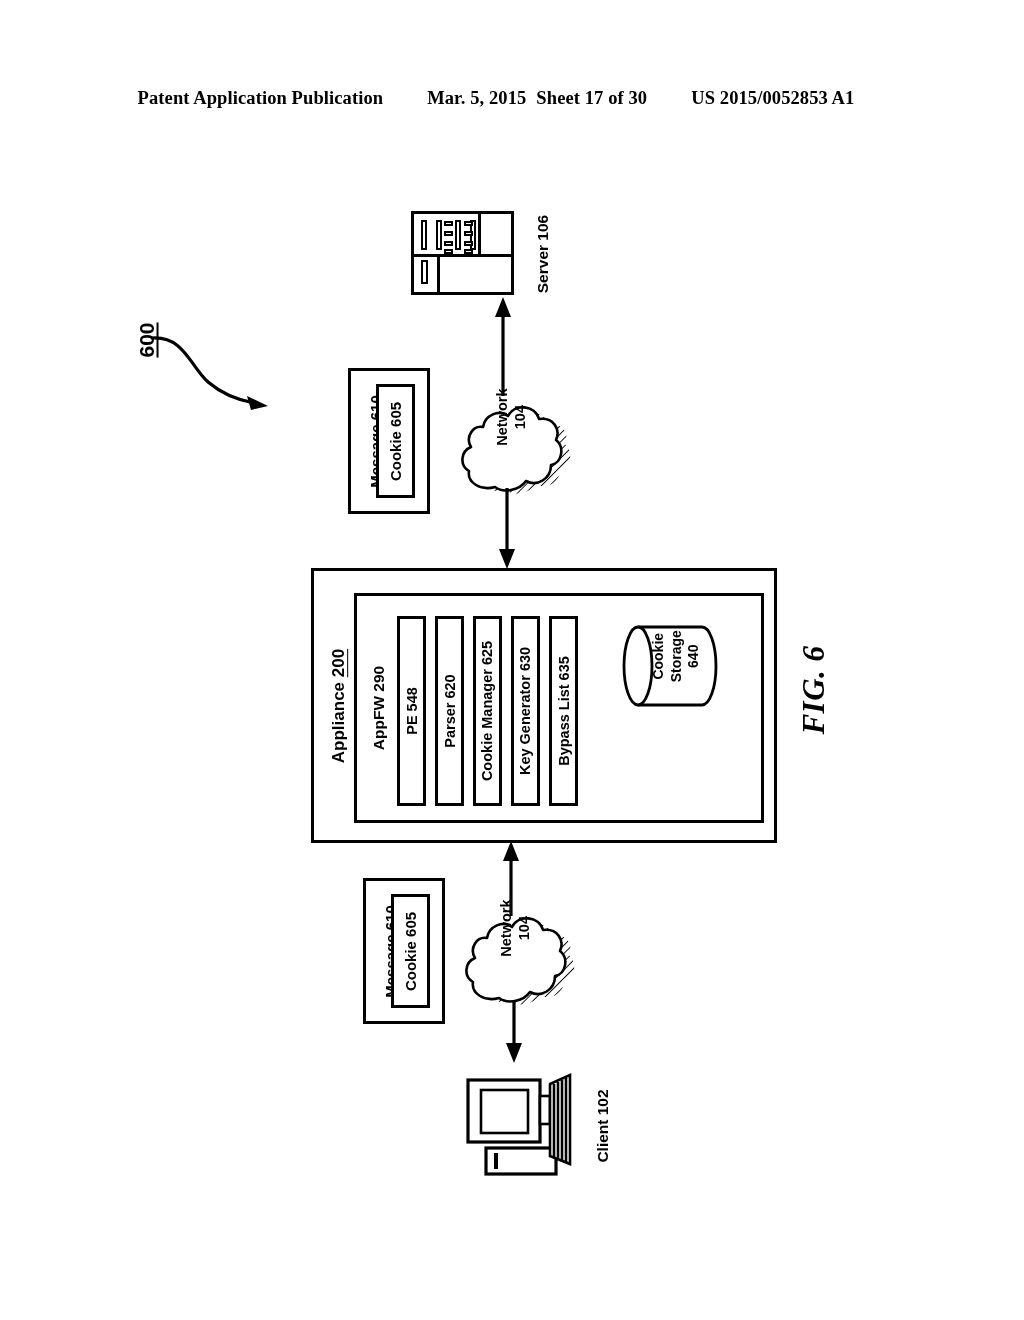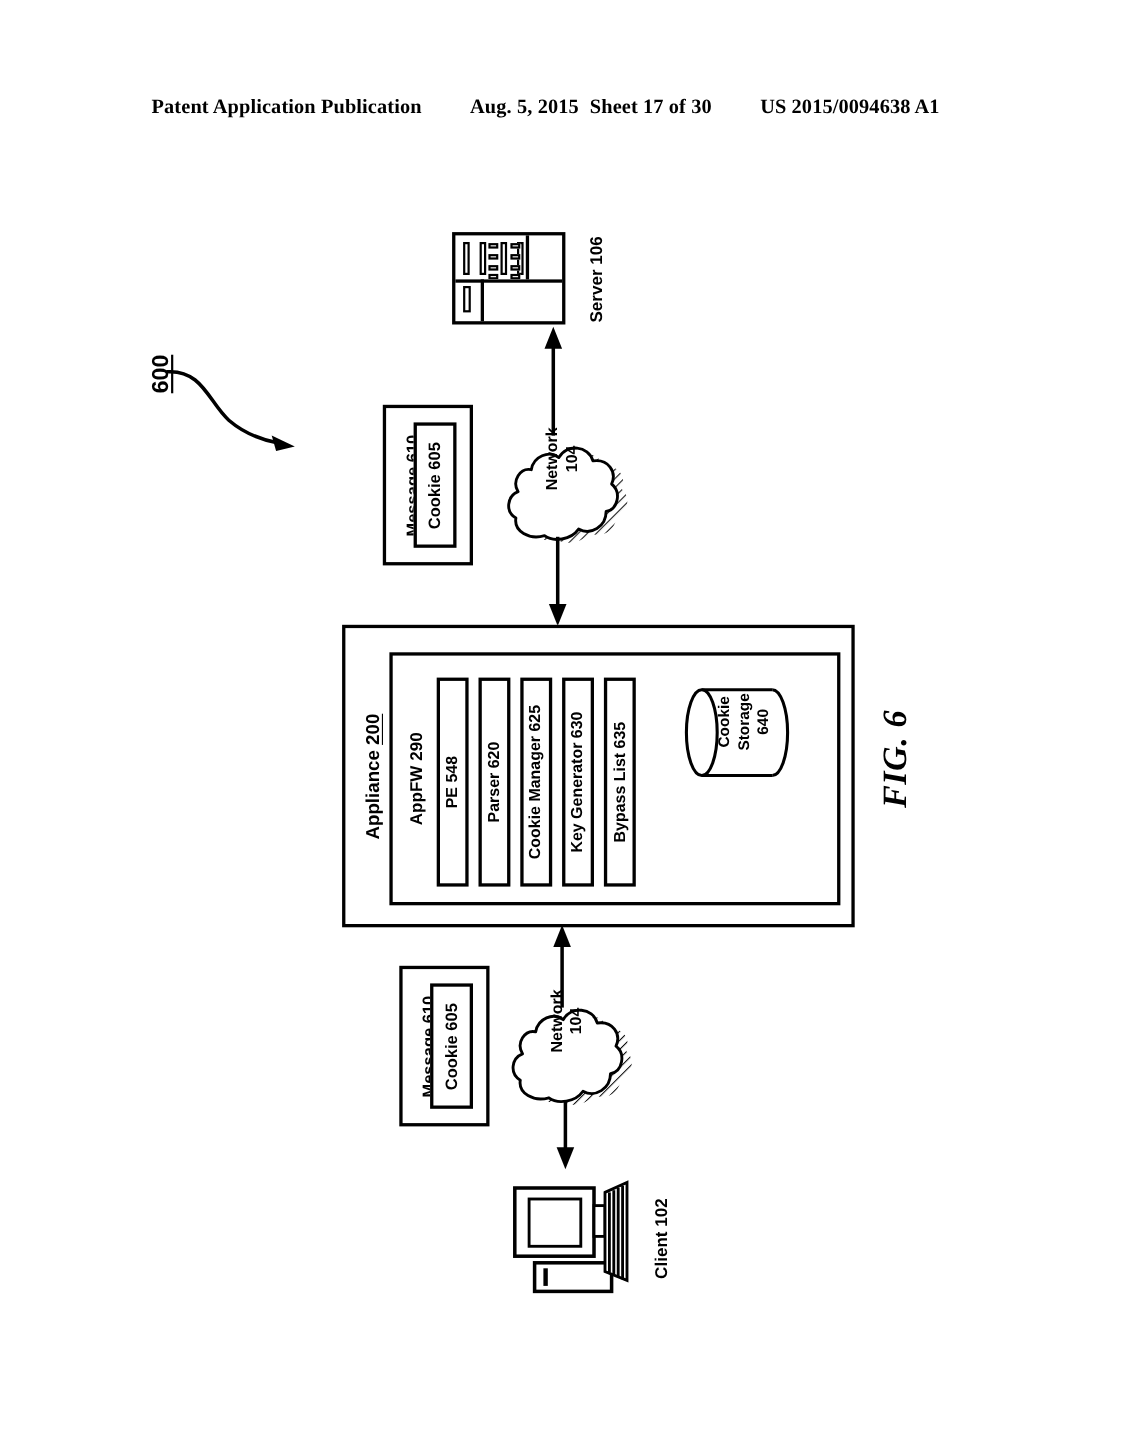--- a/index.html
+++ b/index.html
@@ -229,23 +229,23 @@
     letter-spacing: 0.5px;
   }
 
   svg { display: block; overflow: visible; }
 </style>
 </head>
 <body>
 
 <div class="pub-header">
   <span class="seg-title">Patent Application Publication</span>
-  <span class="seg-date">Aug. 5, 2015</span>
+  <span class="seg-date">Mar. 5, 2015</span>
   <span class="seg-sheet">Sheet 17 of 30</span>
-  <span class="seg-num">US 2015/0094638 A1</span>
+  <span class="seg-num">US 2015/0052853 A1</span>
 </div>
 
 <div id="figure">
 
   <div class="server">
     <div class="server-top">
       <div class="bar" style="left:7px;"></div>
       <div class="bar" style="left:22px;"></div>
       <div class="bar" style="left:41px;"></div>
       <div class="bar" style="left:56px;"></div>

